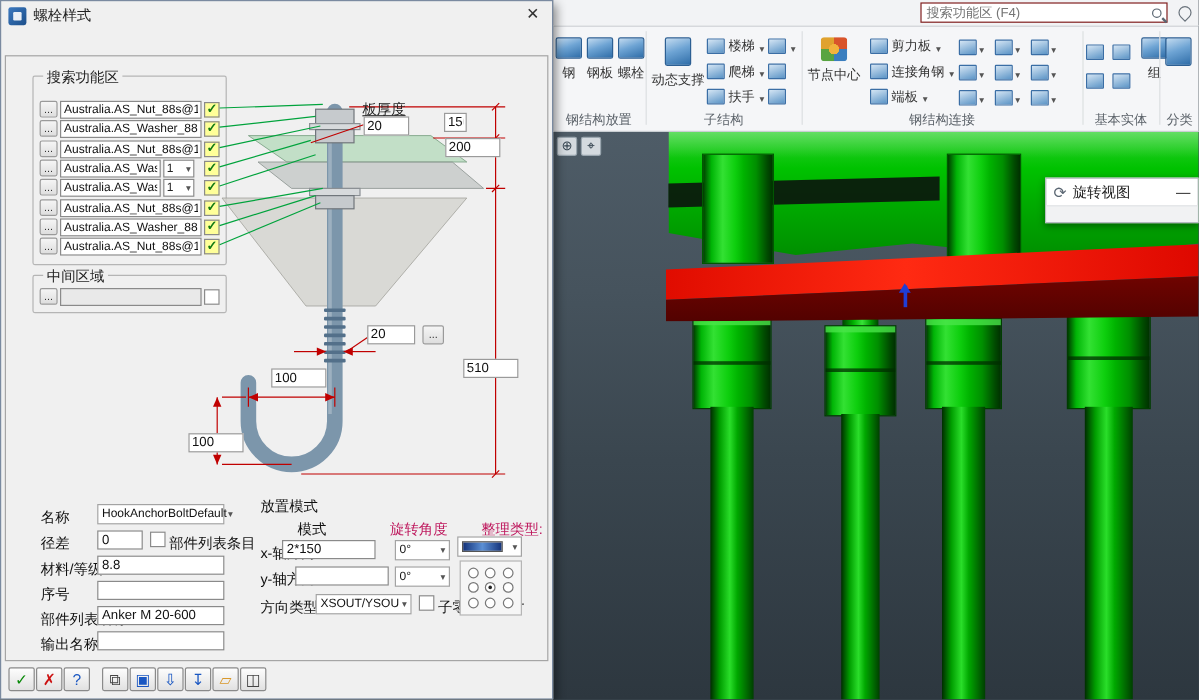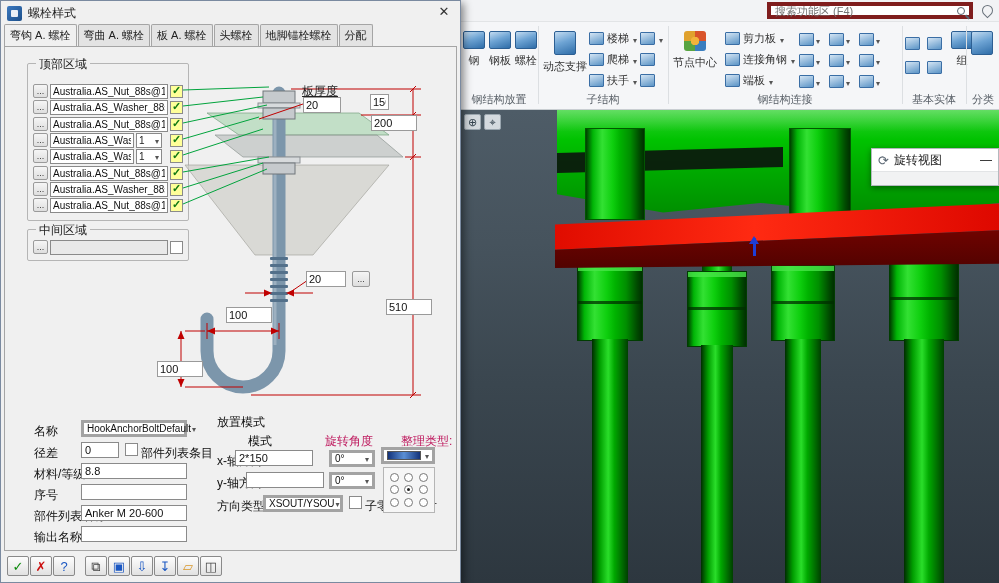--- a/index.html
+++ b/index.html
@@ -1,21 +1,21 @@
 <!DOCTYPE html>
 <html><head>
 <meta charset="utf-8">
 <style>
   * { box-sizing: border-box; margin: 0; padding: 0; }
   html,body { width:999px; height:583px; overflow:hidden; }
   body { font-family:"Liberation Sans",sans-serif; font-size:12px; background:#39444d; position:relative; color:#222; }
 
   
   .titlebar { position:absolute; left:461px; top:0; right:0; height:22px; background:#f2f3f5; border-bottom:1px solid #e2e4e6; }
-  .searchbox { position:absolute; right:26px; top:2px; width:206px; height:17px; background:#fff; border:4px solid #7f1d1d; display:flex; align-items:center; padding:0 4px; }
+  .searchbox { position:absolute; right:26px; top:2px; width:206px; height:17px; background:#fff; border:1px solid #7f1d1d; display:flex; align-items:center; padding:0 4px; }
   .searchbox input { flex:1; border:none; outline:none; font-size:11px; color:#555; font-family:inherit; background:transparent; }
   .lens { width:8px; height:8px; border:1.5px solid #5a6672; border-radius:50%; position:relative; flex:0 0 auto; }
   .lens::after { content:""; position:absolute; width:5px; height:1.5px; background:#5a6672; left:7px; top:8px; transform:rotate(45deg); }
   .pin { position:absolute; right:6px; top:5px; width:11px; height:11px; border:1px solid #6a737c; border-radius:50% 50% 50% 0; transform:rotate(-45deg); }
 
   .ribbon { position:absolute; left:461px; top:22px; right:0; height:88px; background:#f5f6f8; border-bottom:1px solid #c9ced2; }
   .rgrp { position:absolute; top:2px; height:68px; display:flex; }
   .rsep { position:absolute; top:4px; height:78px; width:1px; background:#dcdfe2; }
   .rglabel { position:absolute; bottom:2px; font-size:11px; color:#5a6168; text-align:center; }
   .rbig { display:flex; flex-direction:column; align-items:center; gap:4px; padding:7px 2px 0; }
@@ -88,21 +88,21 @@
   .chk { width:13px; height:13px; border:1px solid #8a8a8a; background:#ffff99; position:relative; margin-left:auto; flex:0 0 auto; }
   .chk.plain { background:#fff; margin-left:0; }
   .chk.checked::after { content:"✓"; position:absolute; left:1px; top:-2px; font-size:11px; font-weight:bold; color:#137a13; }
 
   .diagram-svg { position:absolute; left:150px; top:56px; pointer-events:none; z-index:1; }
   .dimin { position:absolute; height:16px; border:1px solid #9a9a9a; background:#fff; font-size:11px; padding:0 2px; font-family:inherit; z-index:2; color:#111; }
   .dimlabel { position:absolute; font-size:12px; color:#222; z-index:2; }
 
   .flabel { position:absolute; font-size:12px; color:#111; white-space:nowrap; }
   .fin { position:absolute; height:16px; border:1px solid #8a8a8a; background:#fff; font-size:11px; padding:0 3px; font-family:inherit; color:#111; }
-  .fcombo { position:absolute; height:17px; border:3px solid #a3a3a3; background:#fff; font-size:10px; display:flex; align-items:center; justify-content:space-between; padding:0 3px; color:#111; }
+  .fcombo { position:absolute; height:17px; border:1px solid #a3a3a3; background:#fff; font-size:10px; display:flex; align-items:center; justify-content:space-between; padding:0 3px; color:#111; }
   .hgray { color:#be185d; }
   .swatch { width:34px; height:9px; background:linear-gradient(90deg,#14337a,#5b8fd4,#14337a); border:1px solid #555; }
   .rdopanel { position:absolute; left:382px; top:466px; width:52px; height:46px; border:1px solid #b5b5b5; background:#f6f6f6;
     display:grid; grid-template-columns:repeat(3,1fr); place-items:center; padding:3px; }
   .rdo { width:9px; height:9px; border:1px solid #777; border-radius:50%; background:#fff; position:relative; }
   .rdo.sel::after { content:""; position:absolute; inset:2px; background:#222; border-radius:50%; }
 
   .dlg-toolbar { position:absolute; left:0; right:0; bottom:4px; height:22px; }
   .tbtn { position:absolute; width:22px; height:20px; border:1px solid #8a8a8a; background:linear-gradient(#fdfdfd,#e1e1e1); border-radius:2px; font-size:13px; line-height:17px; text-align:center; font-family:inherit; }
   .tbtn.c-green { color:#0a8a0a; } .tbtn.c-red { color:#cc1111; } .tbtn.c-blue { color:#1a57c2; }
@@ -318,28 +318,20 @@
     </div>
     <div class="vpanel-body"></div>
   </div>
 </div>
 
 <div class="dialog">
   <div class="dlg-title">
     <span class="dlg-icon"></span>
     <span>螺栓样式</span>
     <span class="dlg-close">✕</span>
-  </div>
-  <div class="tabs">
-    <span class="tab active">弯钩 A. 螺栓</span>
-    <span class="tab">弯曲 A. 螺栓</span>
-    <span class="tab">板 A. 螺栓</span>
-    <span class="tab">头螺栓</span>
-    <span class="tab">地脚锚栓螺栓</span>
-    <span class="tab">分配</span>
   </div>
   <div class="tabpage"></div>
 
   <svg class="diagram-svg" width="310" height="370" viewBox="0 0 310 370">
 
     <polygon points="34,108 238,108 162,198 104,198" fill="rgba(208,208,202,0.72)" stroke="#9a9a94" stroke-width="0.6"></polygon>
 
     <polygon points="56,56 208,56 238,78 88,78" fill="rgba(148,206,158,0.5)" stroke="#79a083" stroke-width="0.7"></polygon>
     <polygon points="64,78 226,78 252,100 92,100" fill="rgba(170,176,174,0.5)" stroke="#8e9692" stroke-width="0.7"></polygon>
 
@@ -400,21 +392,21 @@
       <polygon points="121,236 113,232.5 113,239.5"></polygon>
       <polygon points="135,236 143,232.5 143,239.5"></polygon>
       <polygon points="56,274 64,270.5 64,277.5"></polygon>
       <polygon points="128,274 120,270.5 120,277.5"></polygon>
       <polygon points="30,274 26.5,282 33.5,282"></polygon>
       <polygon points="30,330 26.5,322 33.5,322"></polygon>
     </g>
   </svg>
 
   <div class="gbox" style="left:26px;top:62px;width:162px;height:158px;">
-    <span class="glabel">顶部区域</span>
+    <span class="glabel">搜索功能区</span>
   </div>
   <div class="lrow" style="top:82px;">
     <button class="browse">...</button>
     <input class="lin w118" value="Australia.AS_Nut_88s@1" style="">
     <span class="chk checked"></span>
   </div>
   <div class="lrow" style="top:98px;">
     <button class="browse">...</button>
     <input class="lin w118" value="Australia.AS_Washer_88s@1" style="">
     <span class="chk checked"></span>

